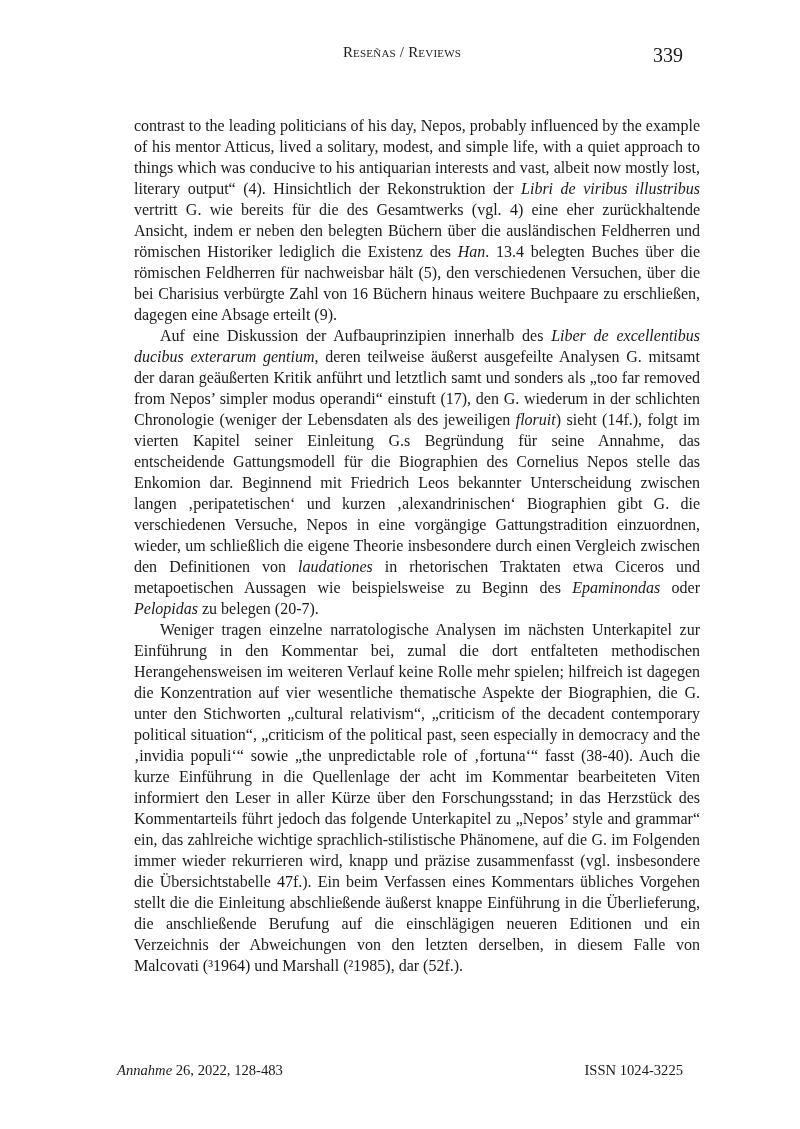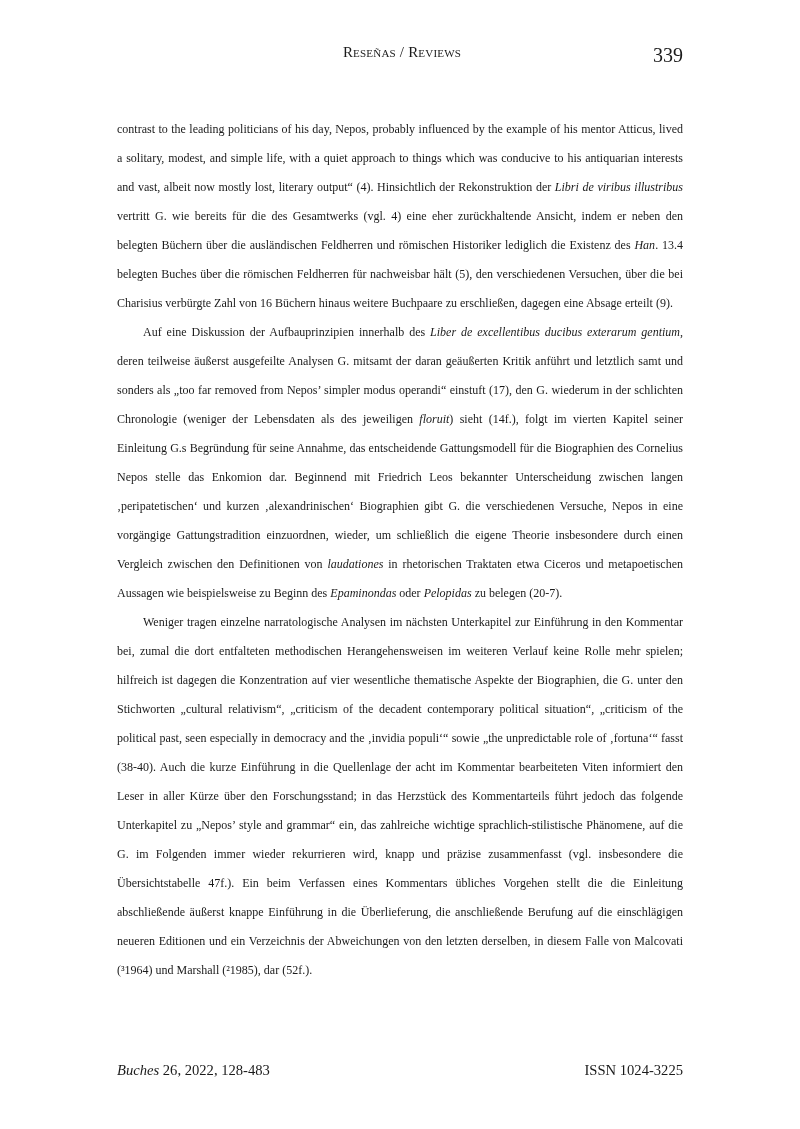--- a/index.html
+++ b/index.html
@@ -1,21 +1,21 @@
 <!DOCTYPE html>
 <html><head>
 <meta charset="utf-8">
 <style>
   html, body { margin: 0; padding: 0; background: #ffffff; }
   body { width: 800px; height: 1129px; position: relative; overflow: hidden;
          font-family: "Liberation Serif", "DejaVu Serif", serif; color: #1a1a1a; }
   .header { position: absolute; top: 44px; left: 117px; width: 566px; height: 22px; font-size: 15px; }
   .running-title { position: absolute; left: 4px; right: 0; text-align: center; font-variant: small-caps; letter-spacing: 0.2px; }
   .page-number { position: absolute; right: 0; font-size: 20px; }
-  .body-text { position: absolute; top: 115px; left: 117px; width: 566px; font-size: 12px; line-height: 29px; }
+  .body-text { position: absolute; top: 115px; left: 134px; width: 566px; font-size: 16px; line-height: 21px; }
   .body-text p { margin: 0; text-align: justify; hyphens: manual; }
   .body-text p.indent { text-indent: 26px; }
   .footer { position: absolute; top: 1062px; left: 117px; width: 566px; font-size: 14.6px; }
   .footer .left { position: absolute; left: 0; }
   .footer .right { position: absolute; right: 0; }
   i { font-style: italic; }
 </style>
 </head>
 <body>
 
@@ -24,15 +24,15 @@
   <span class="page-number">339</span>
 </div>
 
 <div class="body-text" id="body-text">
     <p><span>contrast to the leading politicians of his day, Nepos, probably influenced by the example of his mentor Atticus, lived a solitary, modest, and simple life, with a quiet approach to things which was conducive to his antiquarian interests and vast, albeit now mostly lost, literary output“ (4). Hinsichtlich der Rekonstruktion der </span><i>Libri de viribus illustribus</i><span> vertritt G. wie bereits für die des Gesamtwerks (vgl. 4) eine eher zurückhaltende Ansicht, indem er neben den belegten Büchern über die ausländischen Feldherren und römischen Historiker lediglich die Existenz des </span><i>Han</i><span>. 13.4 belegten Buches über die römischen Feldherren für nachweisbar hält (5), den verschiedenen Versuchen, über die bei Charisius verbürgte Zahl von 16 Büchern hinaus weitere Buchpaare zu erschließen, dagegen eine Absage erteilt (9).</span></p>
     <p class="indent"><span>Auf eine Diskussion der Aufbauprinzipien innerhalb des </span><i>Liber de excellentibus ducibus exterarum gentium</i><span>, deren teilweise äußerst ausgefeilte Analysen G. mitsamt der daran geäußerten Kritik anführt und letztlich samt und sonders als „too far removed from Nepos’ simpler modus operandi“ einstuft (17), den G. wiederum in der schlichten Chronologie (weniger der Lebensdaten als des jeweiligen </span><i>floruit</i><span>) sieht (14f.), folgt im vierten Kapitel seiner Einleitung G.s Begründung für seine Annahme, das entscheidende Gattungsmodell für die Biographien des Cornelius Nepos stelle das Enkomion dar. Beginnend mit Friedrich Leos bekannter Unterscheidung zwischen langen ‚peripatetischen‘ und kurzen ‚alexandrinischen‘ Biographien gibt G. die verschiedenen Versuche, Nepos in eine vorgängige Gattungstradition einzuordnen, wieder, um schließlich die eigene Theorie insbesondere durch einen Vergleich zwischen den Definitionen von </span><i>laudationes</i><span> in rhetorischen Traktaten etwa Ciceros und metapoetischen Aussagen wie beispielsweise zu Beginn des </span><i>Epaminondas</i><span> oder </span><i>Pelopidas</i><span> zu belegen (20-7).</span></p>
     <p class="indent"><span>Weniger tragen einzelne narratologische Analysen im nächsten Unterkapitel zur Einführung in den Kommentar bei, zumal die dort entfalteten methodischen Herangehensweisen im weiteren Verlauf keine Rolle mehr spielen; hilfreich ist dagegen die Konzentration auf vier wesentliche thematische Aspekte der Biographien, die G. unter den Stichworten „cultural relativism“, „criticism of the decadent contemporary political situation“, „criticism of the political past, seen especially in democracy and the ‚invidia populi‘“ sowie „the unpredictable role of ‚fortuna‘“ fasst (38-40). Auch die kurze Einführung in die Quellenlage der acht im Kommentar bearbeiteten Viten informiert den Leser in aller Kürze über den Forschungsstand; in das Herzstück des Kommentarteils führt jedoch das folgende Unterkapitel zu „Nepos’ style and grammar“ ein, das zahlreiche wichtige sprachlich-stilistische Phänomene, auf die G. im Folgenden immer wieder rekurrieren wird, knapp und präzise zusammenfasst (vgl. insbesondere die Übersichtstabelle 47f.). Ein beim Verfassen eines Kommentars übliches Vorgehen stellt die die Einleitung abschließende äußerst knappe Einführung in die Überlieferung, die anschließende Berufung auf die einschlägigen neueren Editionen und ein Verzeichnis der Abweichungen von den letzten derselben, in diesem Falle von Malcovati (³1964) und Marshall (²1985), dar (52f.).</span></p>
   </div>
 
 <div class="footer">
-  <span class="left"><i>Buches</i><span> 26, 2022, 128-483</span></span>
+  <span class="left"><i>Annahme</i><span> 26, 2022, 128-483</span></span>
   <span class="right">ISSN 1024-3225</span>
 </div>
 
 </body></html>

